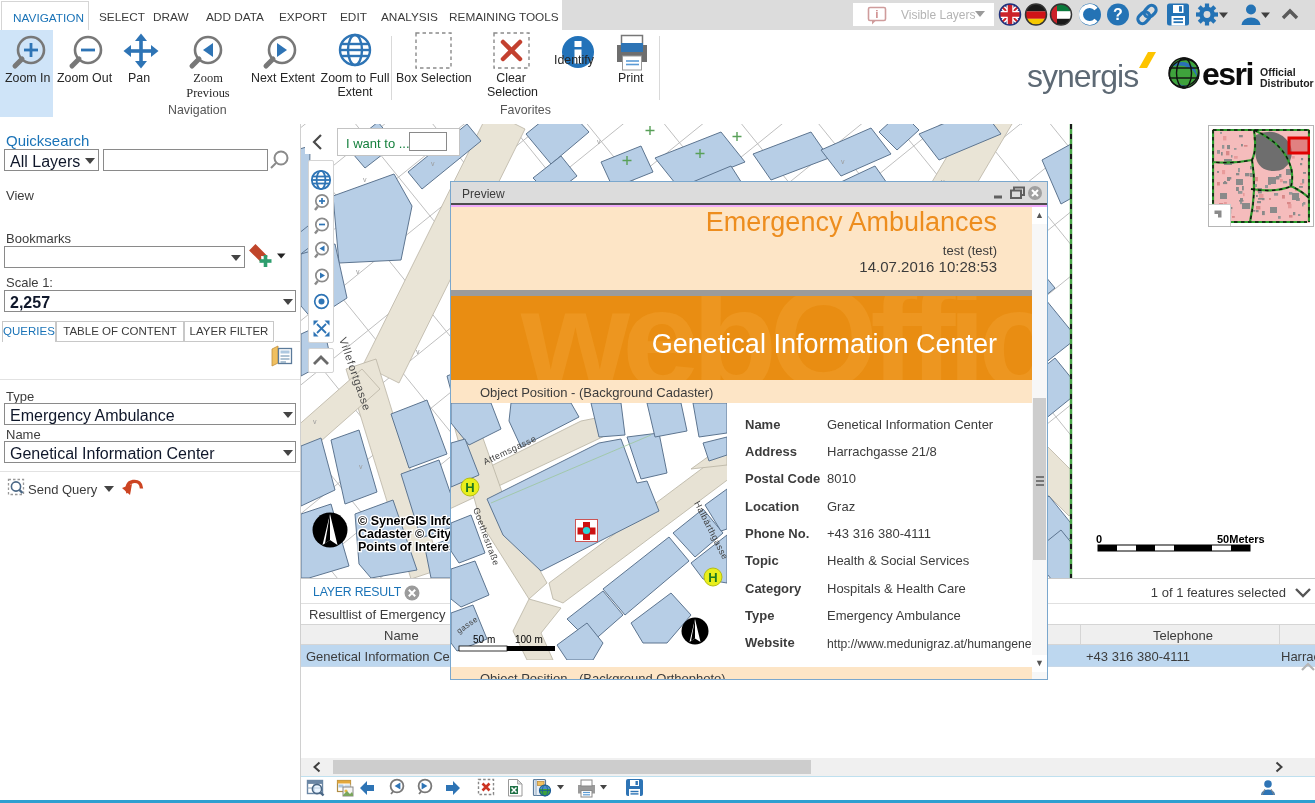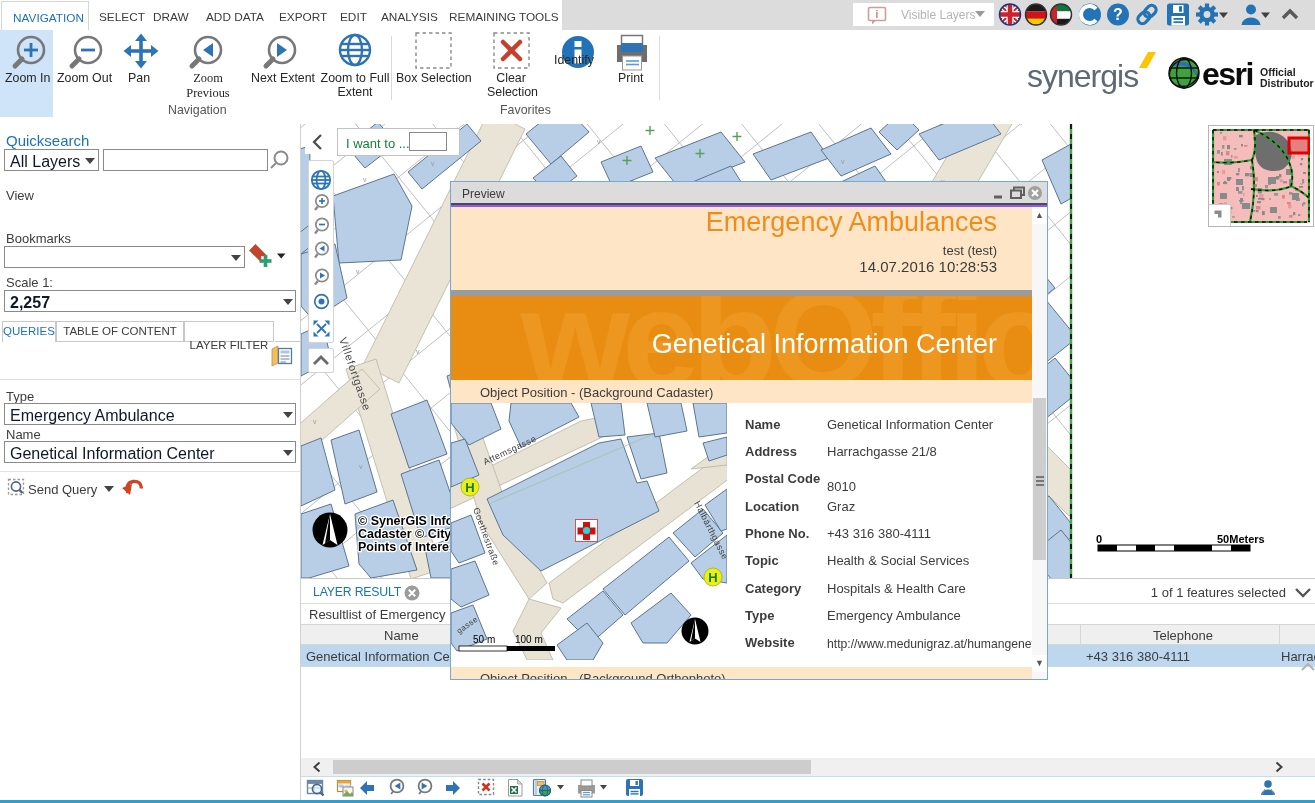--- a/index.html
+++ b/index.html
@@ -41,21 +41,21 @@
 
 
 #panel { left:301px; top:578px; width:1014px; height:180px; background:#fff; border-top:1px solid #c8c8c8; }
 
 
 #hscroll { left:301px; top:758px; width:1014px; height:18px; background:#f0f0f0; }
 #btoolbar { left:301px; top:776px; width:1014px; height:24px; background:#fff; border-top:1px solid #bfe0ef; }
 #bluebottom { left:0; top:800px; width:1315px; height:3px; background:#2f9fd0; }
 
 
-#preview { left:450px; top:181px; width:598px; height:499px; background:#8b5cf6;
+#preview { left:450px; top:181px; width:598px; height:499px; background:#f0abfc;
   border:1px solid #7aa7cd; }
 #ptitle { left:0; top:0; width:596px; height:23px; background:#dcdcdc; border-bottom:2px solid #4d4d4d; }
 #ptitle span { position:absolute; left:11px; top:5px; font-size:12px; color:#3c3c3c; }
 #pbody { left:0; top:25px; width:581px; height:472px; background:#fff; overflow:hidden; }
 #pscroll { left:581px; top:25px; width:15px; height:472px; background:#f7f7f7; }
 </style>
 </head>
 <body>
 <div id="page">
 
@@ -574,21 +574,21 @@
     <div class="sel" style="left:4px;top:122px;width:241px;height:22px;">
       <span class="selarr" style="left:226px;top:8px;"></span>
     </div>
     <span class="lbl" style="left:6px;top:151px;">Scale 1:</span>
     <div class="sel" style="left:4px;top:166px;width:292px;height:22px;font-weight:bold;">
       <span class="txt">2,257</span>
       <span class="selarr" style="left:278px;top:8px;"></span>
     </div>
     <div class="stab" style="left:2px;width:54px;border-bottom:none;"><span style="position:relative;top:3px;color:#1a73b7;">QUERIES</span></div>
     <div class="stab" style="left:56px;width:128px;"><span style="position:relative;top:3px;">TABLE OF CONTENT</span></div>
-    <div class="stab" style="left:184px;width:90px;"><span style="position:relative;top:17px;">LAYER FILTER</span></div>
+    <div class="stab" style="left:184px;width:90px;"><span style="position:relative;top:3px;">LAYER FILTER</span></div>
     <div class="abs" style="left:275px;top:217px;width:25px;height:1px;background:#c8c8c8;"></div>
     <div class="hsep" style="top:255px;"></div>
     <span class="lbl" style="left:6px;top:265px;">Type</span>
     <div class="sel" style="left:4px;top:279px;width:292px;height:22px;">
       <span class="txt">Emergency Ambulance</span>
       <span class="selarr" style="left:278px;top:8px;"></span>
     </div>
     <span class="lbl" style="left:6px;top:303px;">Name</span>
     <div class="sel" style="left:4px;top:317px;width:292px;height:22px;">
       <span class="txt">Genetical Information Center</span>
@@ -843,21 +843,21 @@
           <rect x="56" y="243" width="48" height="5" fill="#000"></rect>
         </g>
       </svg>
       </div>
       <div class="abs" id="ptable" style="left:276px;top:196px;width:305px;height:257px;background:#fff;font-size:13px;color:#3c3c3c;">
         <div class="abs" style="left:18px;top:14px;font-weight:bold;">Name</div>
           <div class="abs" style="left:100px;top:14px;">Genetical Information Center</div>
         <div class="abs" style="left:18px;top:41px;font-weight:bold;">Address</div>
           <div class="abs" style="left:100px;top:41px;">Harrachgasse 21/8</div>
         <div class="abs" style="left:18px;top:68px;font-weight:bold;">Postal Code</div>
-          <div class="abs" style="left:100px;top:68px;margin-top:8px;">8010</div>
+          <div class="abs" style="left:100px;top:68px;">8010</div>
         <div class="abs" style="left:18px;top:96px;font-weight:bold;">Location</div>
           <div class="abs" style="left:100px;top:96px;">Graz</div>
         <div class="abs" style="left:18px;top:123px;font-weight:bold;">Phone No.</div>
           <div class="abs" style="left:100px;top:123px;">+43 316 380-4111</div>
         <div class="abs" style="left:18px;top:150px;font-weight:bold;">Topic</div>
           <div class="abs" style="left:100px;top:150px;">Health &amp; Social Services</div>
         <div class="abs" style="left:18px;top:178px;font-weight:bold;">Category</div>
           <div class="abs" style="left:100px;top:178px;">Hospitals &amp; Health Care</div>
         <div class="abs" style="left:18px;top:205px;font-weight:bold;">Type</div>
           <div class="abs" style="left:100px;top:205px;">Emergency Ambulance</div>

